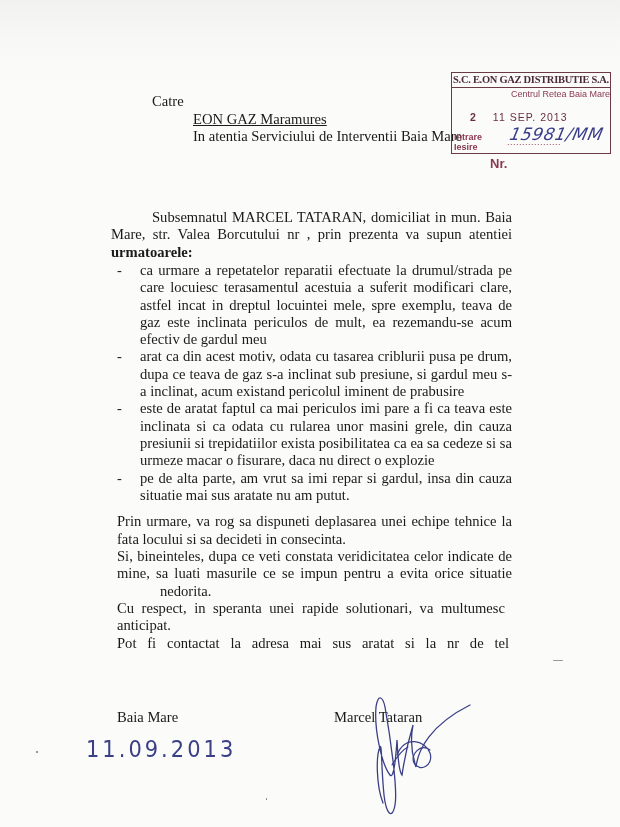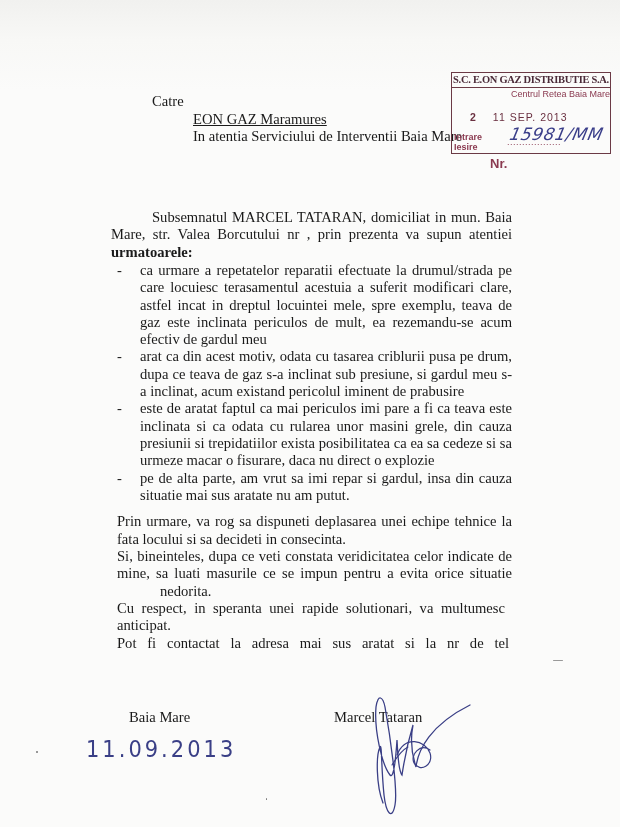--- a/index.html
+++ b/index.html
@@ -118,21 +118,21 @@
   <div class="just" style="left:117px; top:548px; width:395px;">Si, bineinteles, dupa ce veti constata veridicitatea celor indicate de</div>
   <div class="just" style="left:117px; top:565px; width:395px;">mine, sa luati masurile ce se impun pentru a evita orice situatie</div>
   <div class="t" style="left:117px; top:583px;margin-left:43px;">nedorita.</div>
   <div class="just" style="left:117px; top:600px; width:388px;">Cu respect, in speranta unei rapide solutionari, va multumesc</div>
   <div class="t" style="left:117px; top:617px;">anticipat.</div>
   <div class="just" style="left:117px; top:635px; width:392px;">Pot fi contactat la adresa mai sus aratat si la nr de tel</div>
 </div>
 
 <div class="speck" style="left:553px; top:660px; width:10px; height:1px; background:#999;"></div>
 
-<div class="t" style="left:117px; top:709px;margin-left:12px;">Baia Mare</div>
+<div class="t" style="left:117px; top:709px;">Baia Mare</div>
 <div class="handwritten-date">11.09.2013</div>
 <div class="speck" style="left:36px; top:751px;"></div>
 <div class="speck" style="left:266px; top:798px; width:1px; height:2px;"></div>
 <div class="t" style="left:334px; top:709px;">Marcel Tataran</div>
 
 <svg class="signature" width="140" height="130" viewBox="0 0 140 130">
   <path d="M33,108 C26,90 26,60 30,52 C32,48 31,70 34,100 C36,118 42,126 45,110 C48,95 40,40 35,12 C33,2 28,-2 26,12 C24,35 32,70 40,80 C44,85 46,60 47,45 C48,60 48,75 52,80 C55,60 60,40 63,30 C60,45 62,60 66,72 C68,55 80,30 120,10" fill="none" stroke="#3a3f86" stroke-width="1.3" stroke-linecap="round"></path>
   <path d="M47,60 C55,40 75,45 80,58 C84,70 70,78 64,68 C60,60 70,48 80,55" fill="none" stroke="#3a3f86" stroke-width="1.2" stroke-linecap="round"></path>
   <path d="M42,70 C48,60 52,55 58,52" fill="none" stroke="#3a3f86" stroke-width="1.1" stroke-linecap="round"></path>
 </svg>

